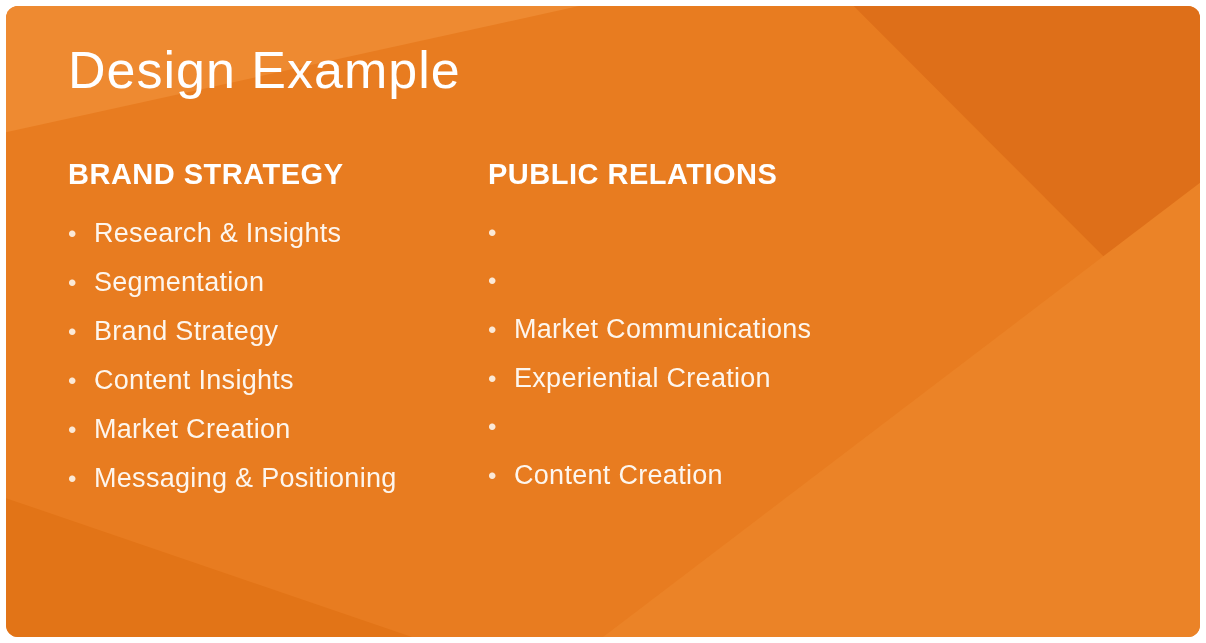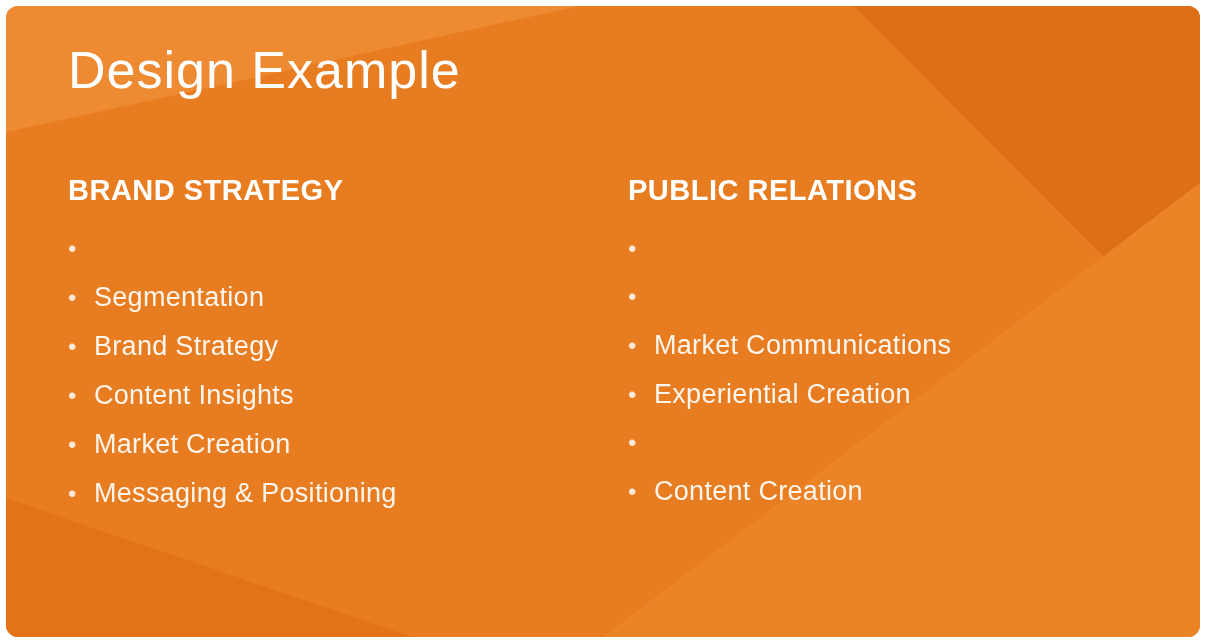--- a/index.html
+++ b/index.html
@@ -50,23 +50,22 @@
   .title {
     position: absolute;
     left: 62px; top: 34px;
     font-size: 52px;
     font-weight: 300;
     letter-spacing: 1px;
     color: #ffffff;
   }
   .columns {
     position: absolute;
-    left: 62px; top: 168px;
+    left: 62px; top: 152px;
     display: flex;
-    gap: 140px;
   }
   .col { min-width: 420px; }
   .col-heading {
     font-size: 29px;
     font-weight: 700;
     letter-spacing: 0.5px;
     margin-bottom: 18px;
     color: #ffffff;
   }
   ul.items {
@@ -102,20 +101,21 @@
     <div class="content">
       <h1 class="title">Design Example</h1>
 
       <div class="columns">
 
         <div class="col">
           <div class="col-heading">BRAND STRATEGY</div>
           <ul class="items">
             <li>
               <span class="bullet">•</span>
+              <span>Research &amp; Insights</span>
             </li>
             <li>
               <span class="bullet">•</span>
               <span>Segmentation</span>
             </li>
             <li>
               <span class="bullet">•</span>
               <span>Brand Strategy</span>
             </li>
             <li>

